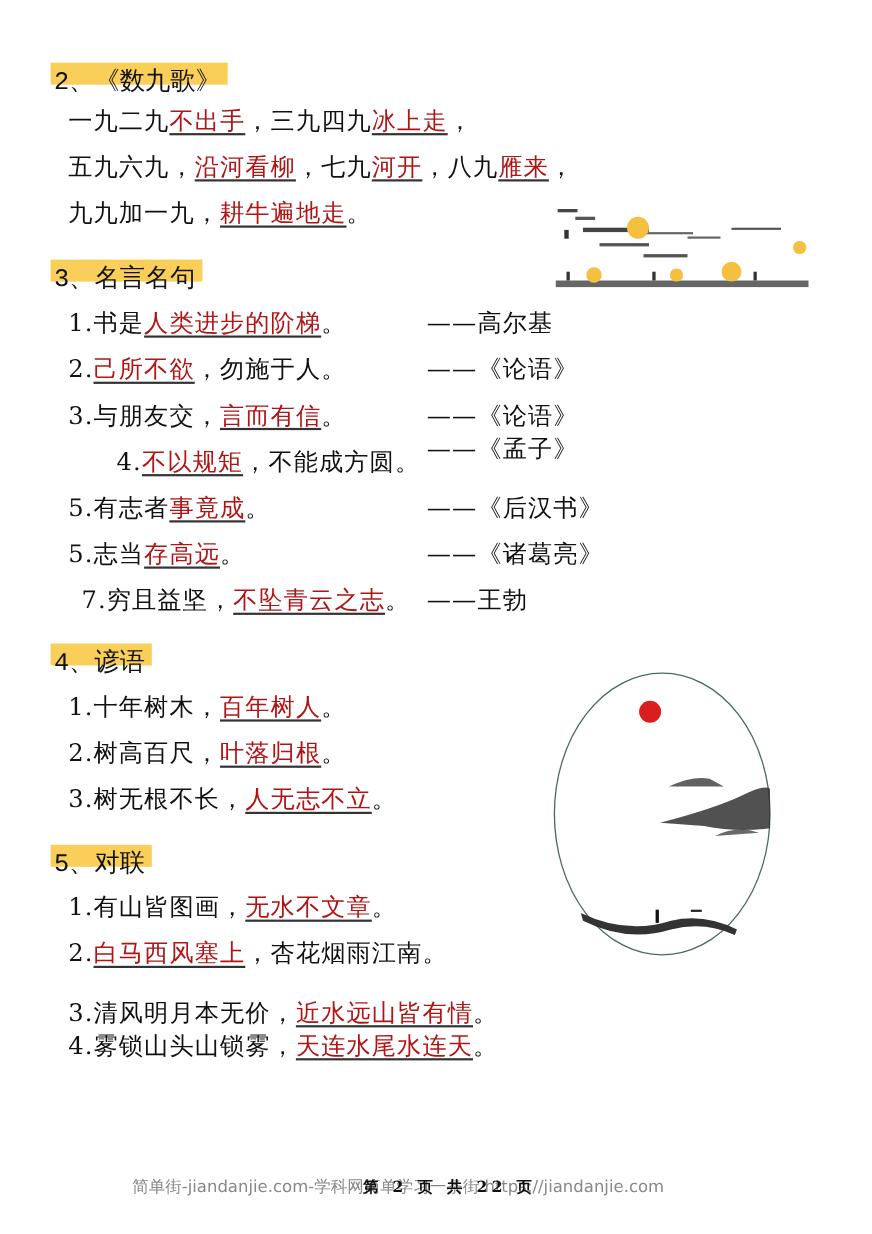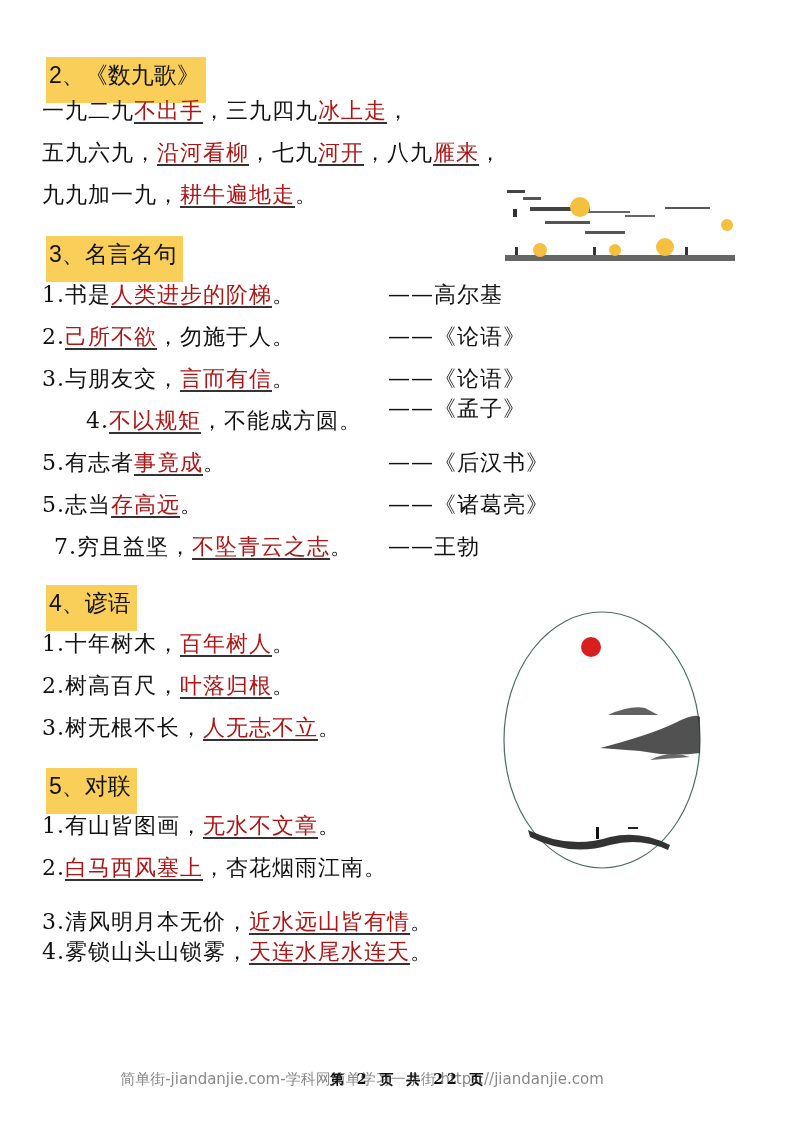--- a/index.html
+++ b/index.html
@@ -1,21 +1,21 @@
 <!DOCTYPE html>
 <html><head>
   <meta charset="utf-8">
   <style>
     html, body { margin: 0; padding: 0; background: #ffffff; }
     body { width: 793px; height: 1122px; position: relative; overflow: hidden;
       font-family: "DejaVu Serif", "Liberation Serif", serif; color: #111; }
-    .hdr { position: absolute; left: 46px; height: 46px; background: #f9cf5a;
-      font-family: Liberation Sans, sans-serif; font-size: 23px;
+    .hdr { position: absolute; left: 46px; height: 20px; background: #f9cf5a;
+      font-family: Liberation Mono, monospace; font-size: 23px;
       line-height: 36px; padding: 0 6px 0 3px; color: #111; white-space: nowrap; }
-    .line { position: absolute; left: 42px; font-size: 22px; line-height: 30px; white-space: nowrap; letter-spacing: 1px; }
+    .line { position: absolute; left: 62px; font-size: 22px; line-height: 30px; white-space: nowrap; letter-spacing: 1px; }
     .ans { color: #b01414; text-decoration: underline; text-decoration-color: #333;
       text-underline-offset: 4px; text-decoration-thickness: 2px; }
     .src { position: absolute; left: 388px; font-size: 22px; line-height: 30px; white-space: nowrap; letter-spacing: 1px; }
     .footer { position: absolute; top: 1070px; left: 0; width: 724px; text-align: center;
       font-family: "DejaVu Sans", "Liberation Sans", sans-serif; font-size: 15px; color: #888; }
     .pageno { position: absolute; top: 1071px; left: 330px; font-size: 14px; font-weight: bold; color: #111;
       font-family: "DejaVu Serif", serif; letter-spacing: 4px; }
     .art { position: absolute; }
   </style>
 </head>

